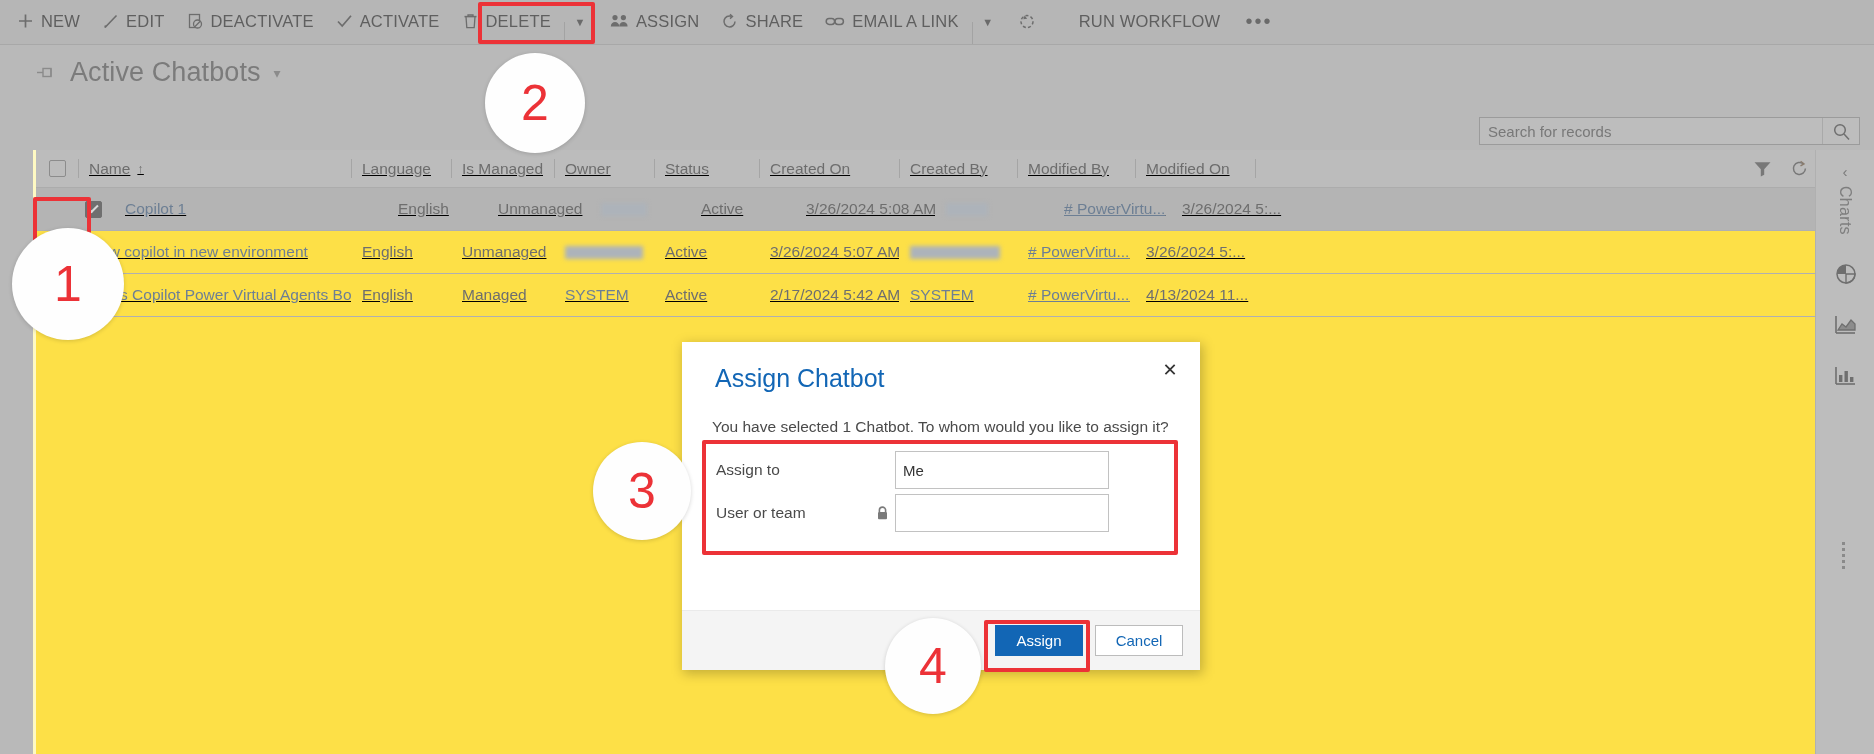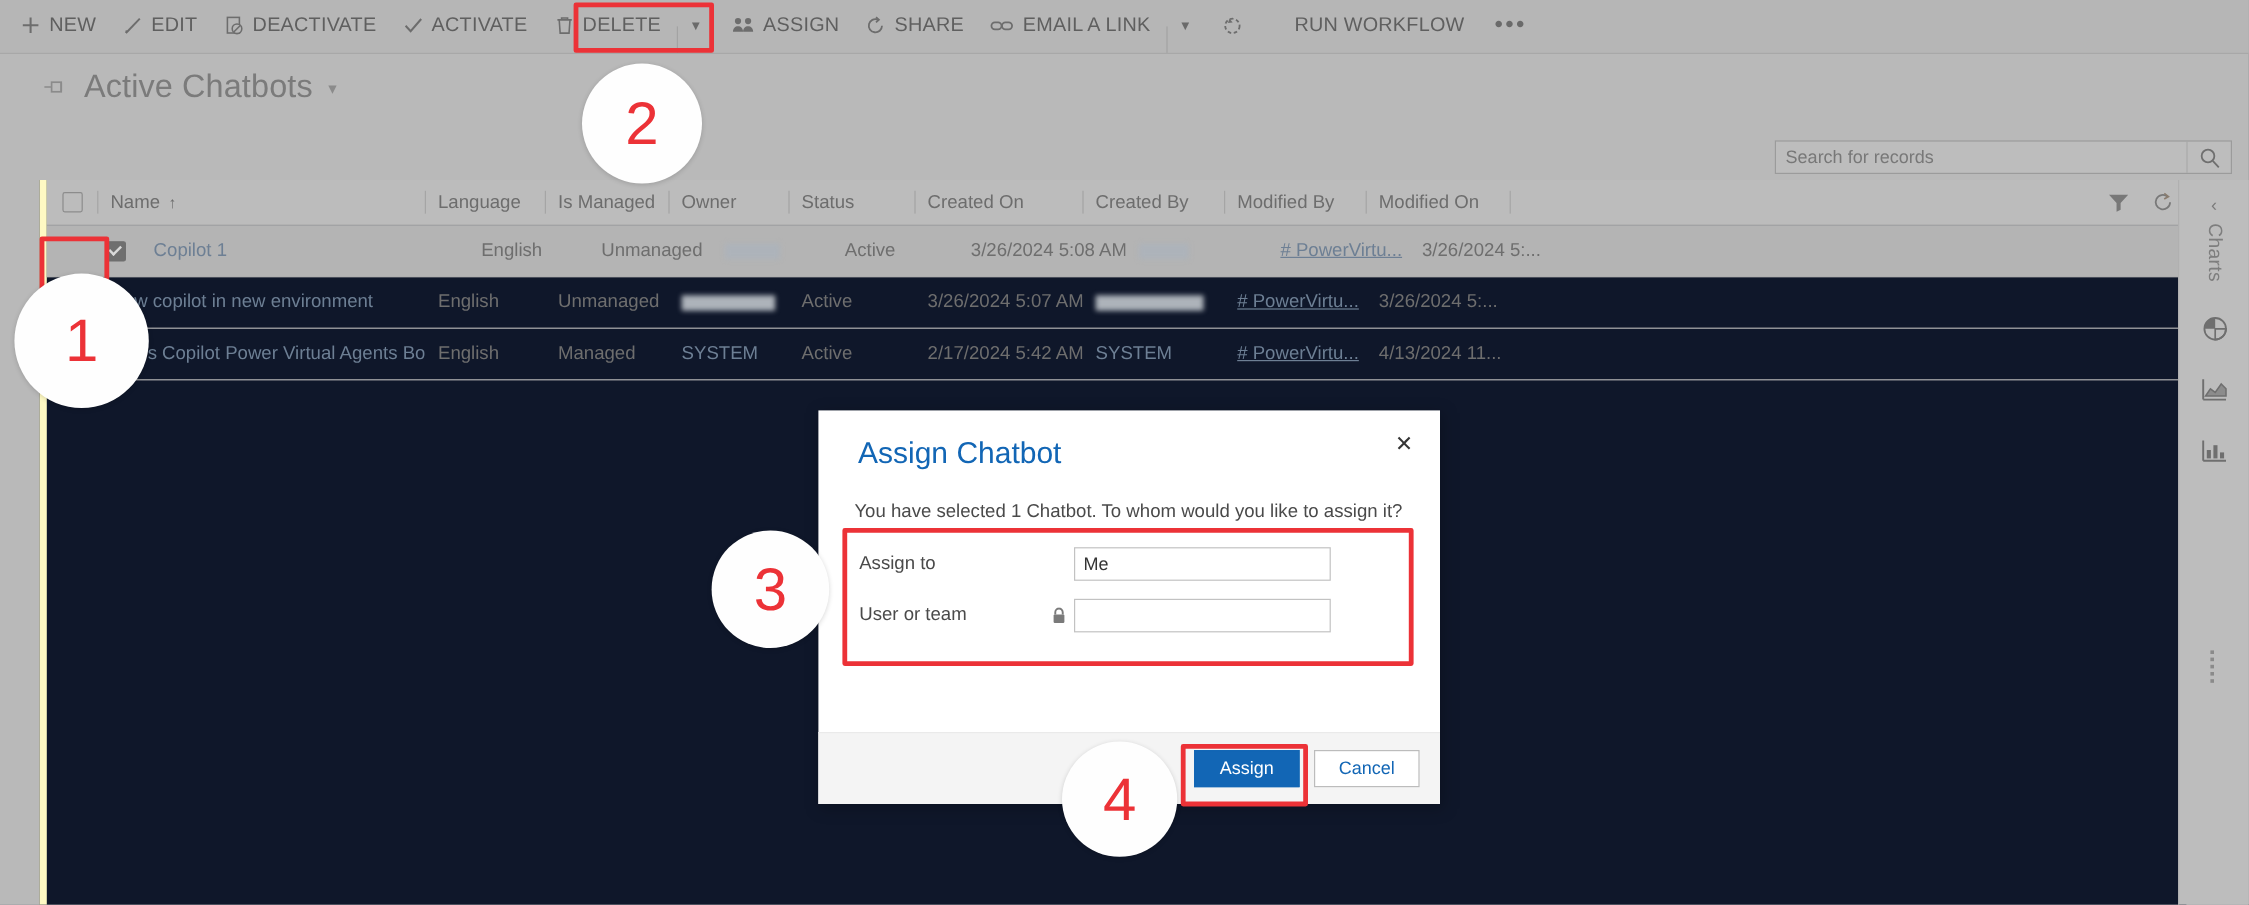--- a/index.html
+++ b/index.html
@@ -118,22 +118,23 @@
     border-left: 1px solid #a9a9a9;
     color: #6f6f6f;
   }
 
   
   .grid {
     position: absolute;
     left: 33px; top: 150px;
     width: 1783px;
     bottom: 0;
-    background: #0f172a;
-    border-left: 6px solid #fef9c3;
+    background: #fde047;
+    border-left: 3px solid #fef9c3;
+    text-decoration: underline;
   }
   .grid-header {
     position: relative;
     height: 37px;
     display: flex;
     align-items: center;
     border-bottom: 1px solid #acacac;
     background: #bcbcbc;
   }
   .hcell {
@@ -313,21 +314,21 @@
     box-sizing: border-box;
     font-size: 15.5px;
     color: #4a4a4a;
   }
   .lock-icon {
     width: 26px;
     display: flex; align-items: center; justify-content: center;
     color: #7a7a7a;
   }
   .field-input {
-    width: 214px; height: 28px;
+    width: 214px; height: 38px;
     border: 1px solid #c2c2c2;
     box-sizing: border-box;
     background: #fff;
     font-family: "Liberation Sans", sans-serif;
     font-size: 15px;
     color: #343434;
     padding: 0 7px;
     outline: none;
   }
   .modal-footer {

